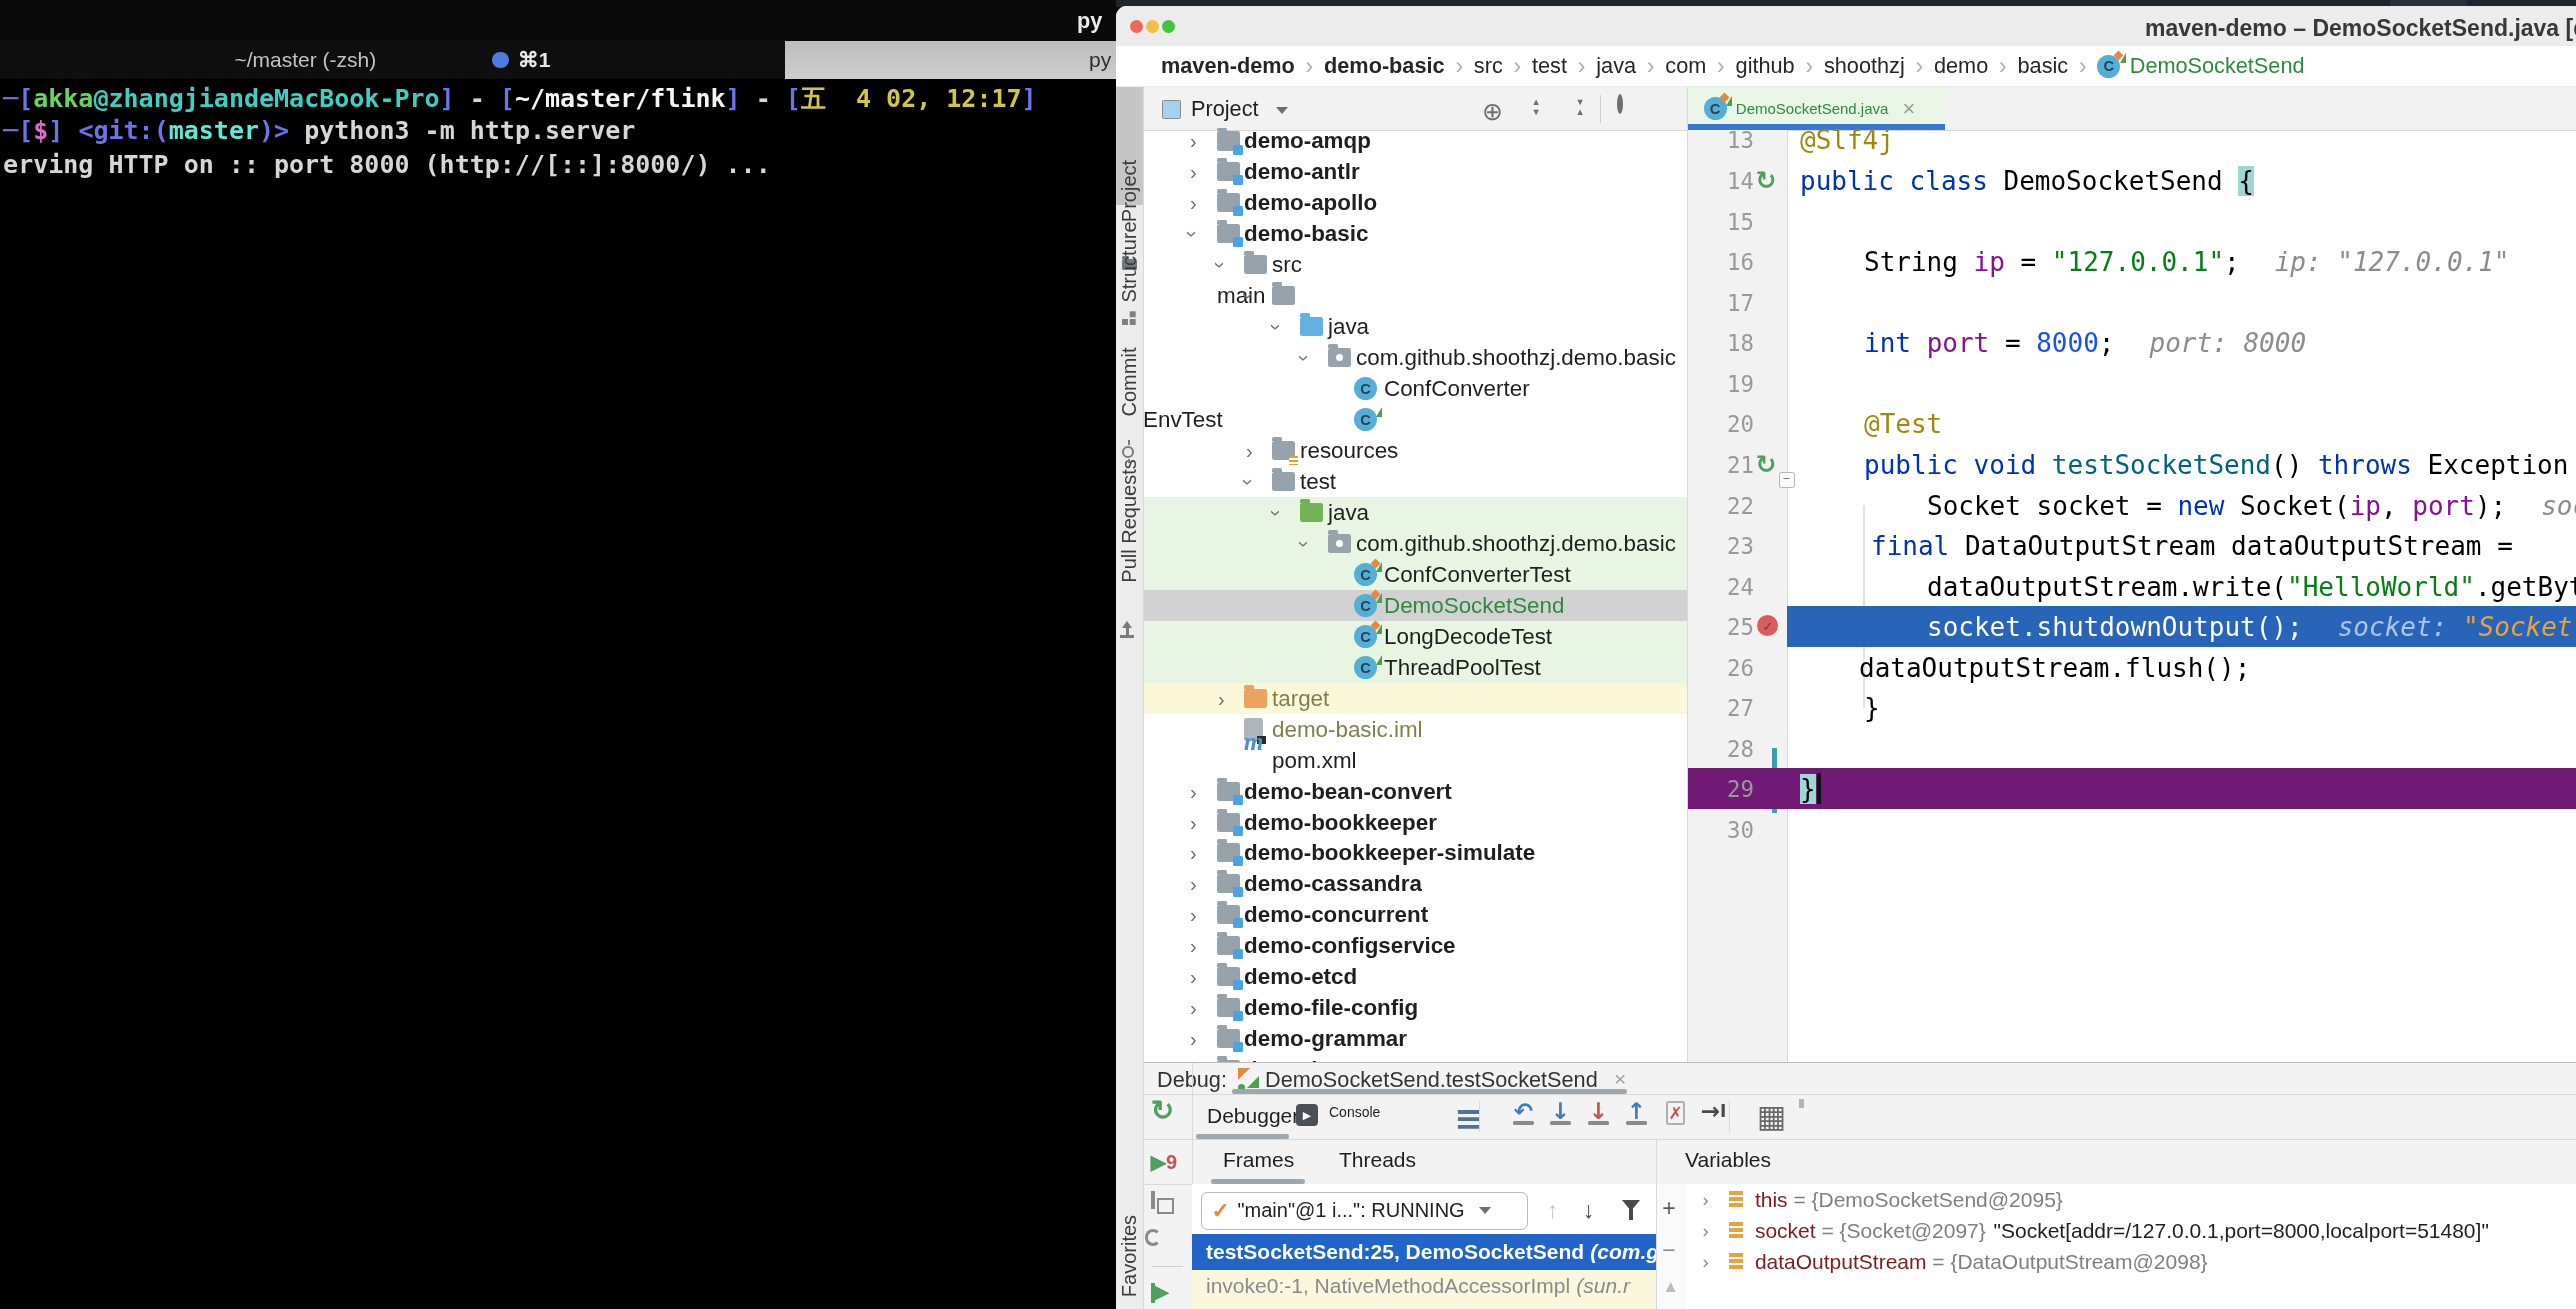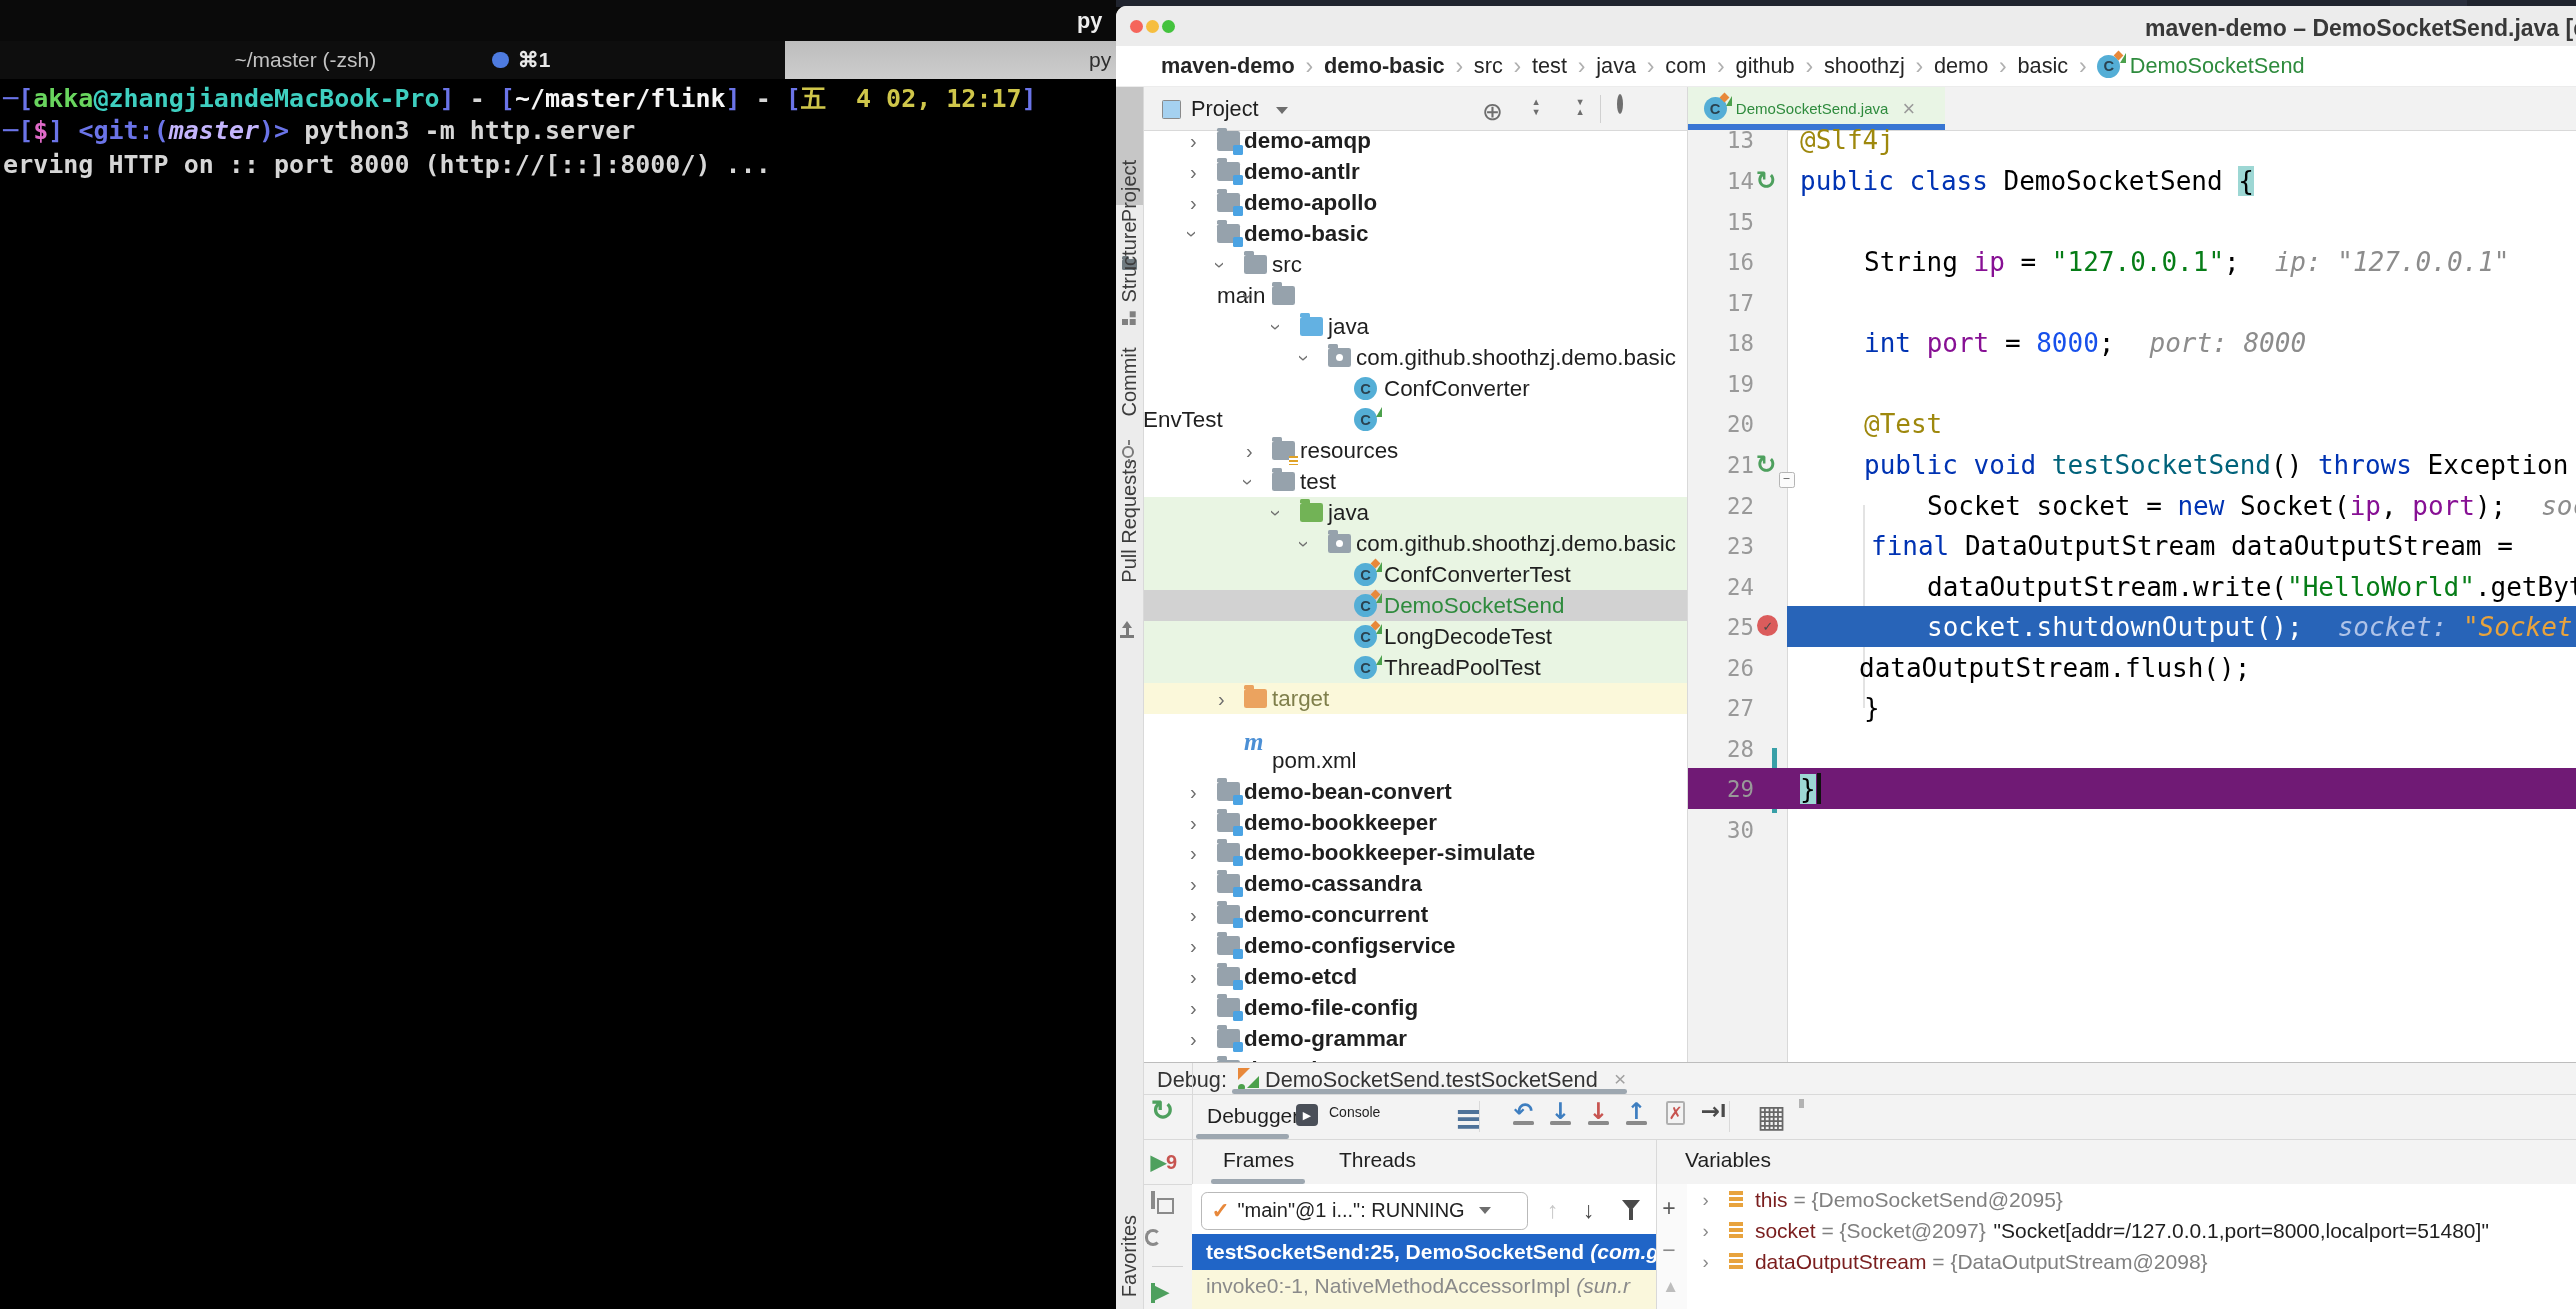--- a/index.html
+++ b/index.html
@@ -13,21 +13,21 @@
   #term-tab-active{position:absolute;left:0;top:0;width:785px;height:38px;background:#0e0e0e;
     display:flex;align-items:center;justify-content:center;color:#c3c3c3;font-size:21px;}
   #term-dot{width:16.3px;height:16.3px;border-radius:50%;background:#4e7be0;margin:0 9.3px 0 116px;}
   #term-shortcut{color:#e8e8e8;font-weight:bold;}
   #term-tab-rest{position:absolute;left:785px;top:0;right:0;height:38px;
     background:linear-gradient(#bdbdbd,#cdcdcd);display:flex;align-items:center;justify-content:flex-end;
     color:#2e2e2e;font-size:21px;padding-right:10.8px;box-sizing:border-box;}
   #term-body{position:absolute;left:3.1px;top:82px;right:0;font:bold 25px "DejaVu Sans Mono",monospace;}
   .term-line{height:34px;white-space:pre;}
   .t-b{color:#6b74e8}.t-g{color:#69d55e}.t-c{color:#3ecfc0}.t-w{color:#d6d6d6}
-  .t-wb{color:#f5f5f5}.t-y{color:#cfc64a}.t-m{color:#e06ac8}.t-bi{color:#c4b5fd;font-style:italic}
+  .t-wb{color:#f5f5f5}.t-y{color:#cfc64a}.t-m{color:#e06ac8}.t-bi{color:#5eead4;}
   
   #top-strip{position:absolute;left:1116px;top:0;right:0;height:7px;background:#20242e;}
   #top-bump{position:absolute;left:1274px;top:0;width:77px;height:11.6px;background:#2a2f3d;border-radius:0 0 6.2px 6.2px;}
   
   #ide{position:absolute;left:1116px;top:6.2px;width:1460px;height:1303px;background:#ececec;
        border-radius:10.8px 0 0 0;overflow:hidden;color:#1f1f1f;}
   #titlebar{position:absolute;left:0;top:0;width:100%;height:40px;background:#ececec;border-bottom:0.8px solid #d4d4d4;}
   .light{position:absolute;top:14px;width:13px;height:13px;border-radius:50%;}
   #light-red{left:14px;background:#f5655b}#light-yellow{left:30px;background:#f6be3f}#light-green{left:46px;background:#44c33e}
   #win-title{position:absolute;left:1029px;top:8.5px;width:464px;font-size:23px;font-weight:bold;color:#383838;white-space:nowrap;overflow:hidden;}
@@ -368,20 +368,24 @@
               <span class="cc">C</span>
               <span class="badge-gr"></span>
             </span>
             <span style="margin-left: 241px;">ThreadPoolTest</span>
           </div>
           <div class="tree-row r-yel" style="top: 553px;">
             <span class="chev" style="left: 75px;">›</span>
             <span class="fold-ic f-org" style="position: absolute; left: 101px;"></span>
             <span class="t-olive " style="margin-left: 129px;">target</span>
           </div>
+          <div class="tree-row" style="top: 584px;">
+            <span class="iml-ic" style="position: absolute; left: 101px;"></span>
+            <span class="t-olive " style="margin-left: 129px;">demo-basic.iml</span>
+          </div>
           <div class="tree-row" style="top: 615px;">
             <span class="mvn" style="position: absolute; left: 101px;">m</span>
             <span style="margin-left: 129px;">pom.xml</span>
           </div>
           <div class="tree-row" style="top: 646px;">
             <span class="chev" style="left: 47px;">›</span>
             <span class="fold-ic f-gray fm" style="position: absolute; left: 74px;"></span>
             <span class="t-bold " style="margin-left: 101px;">demo-bean-convert</span>
           </div>
           <div class="tree-row" style="top: 677px;">

